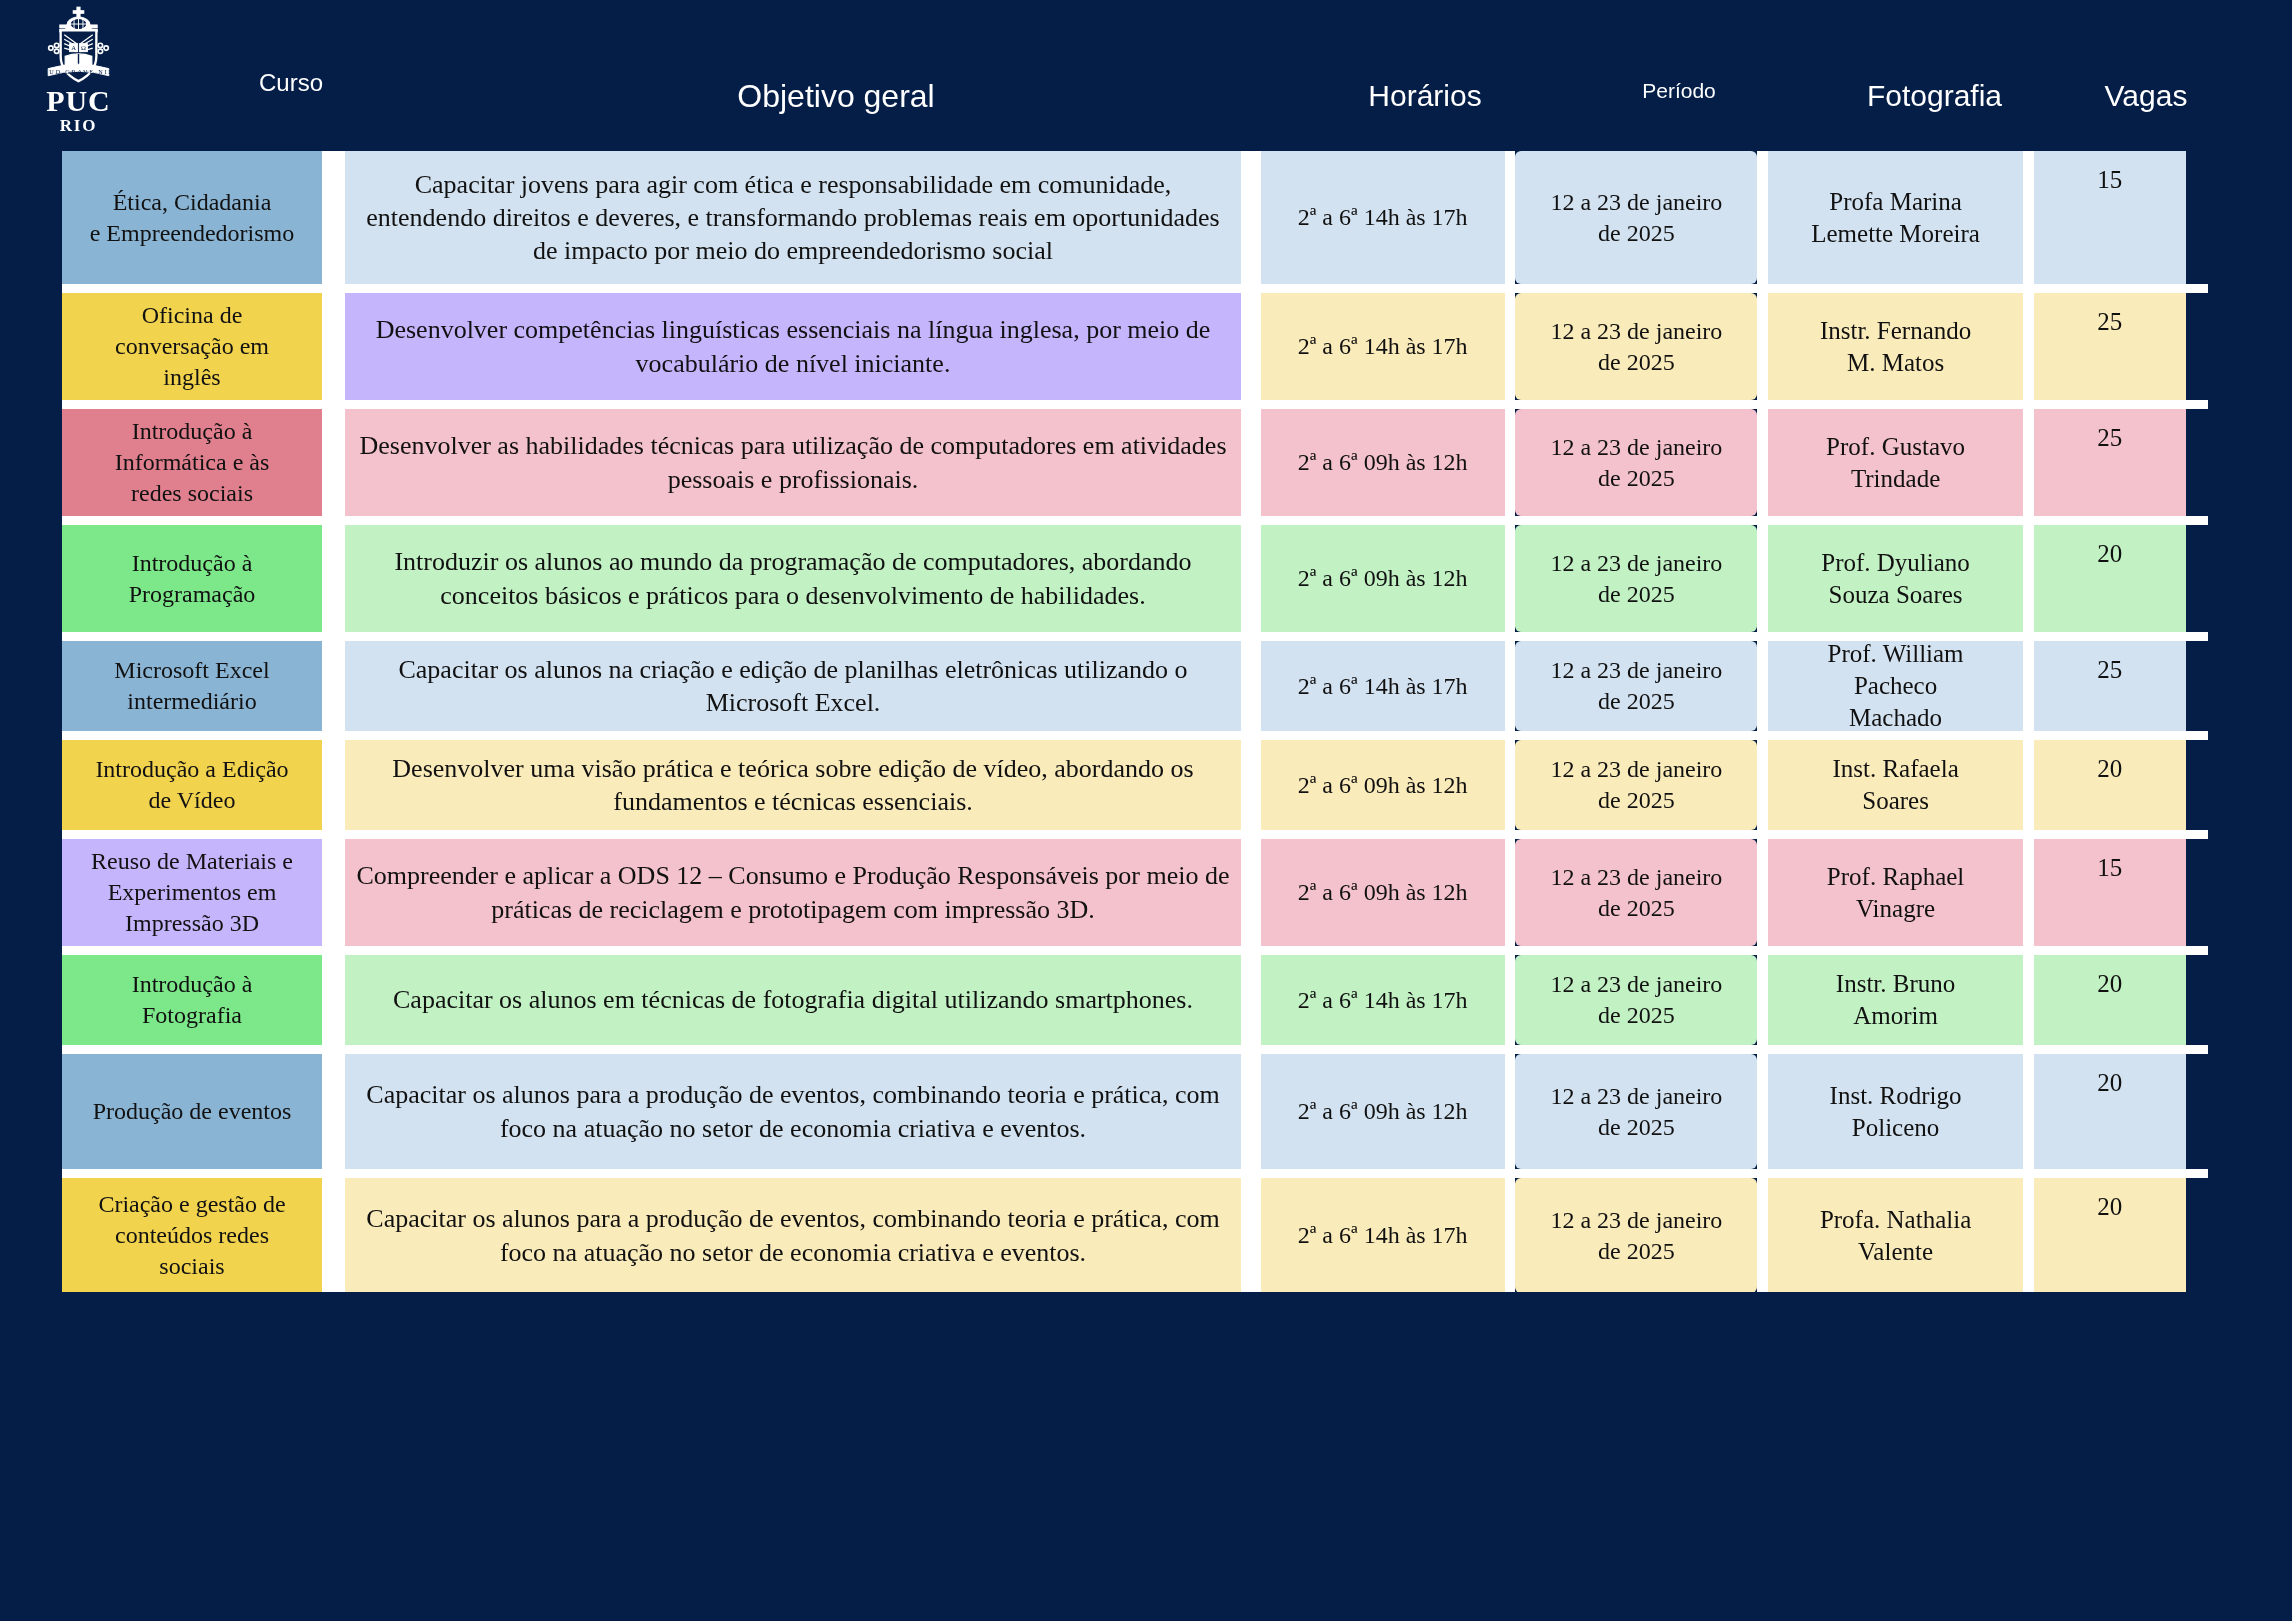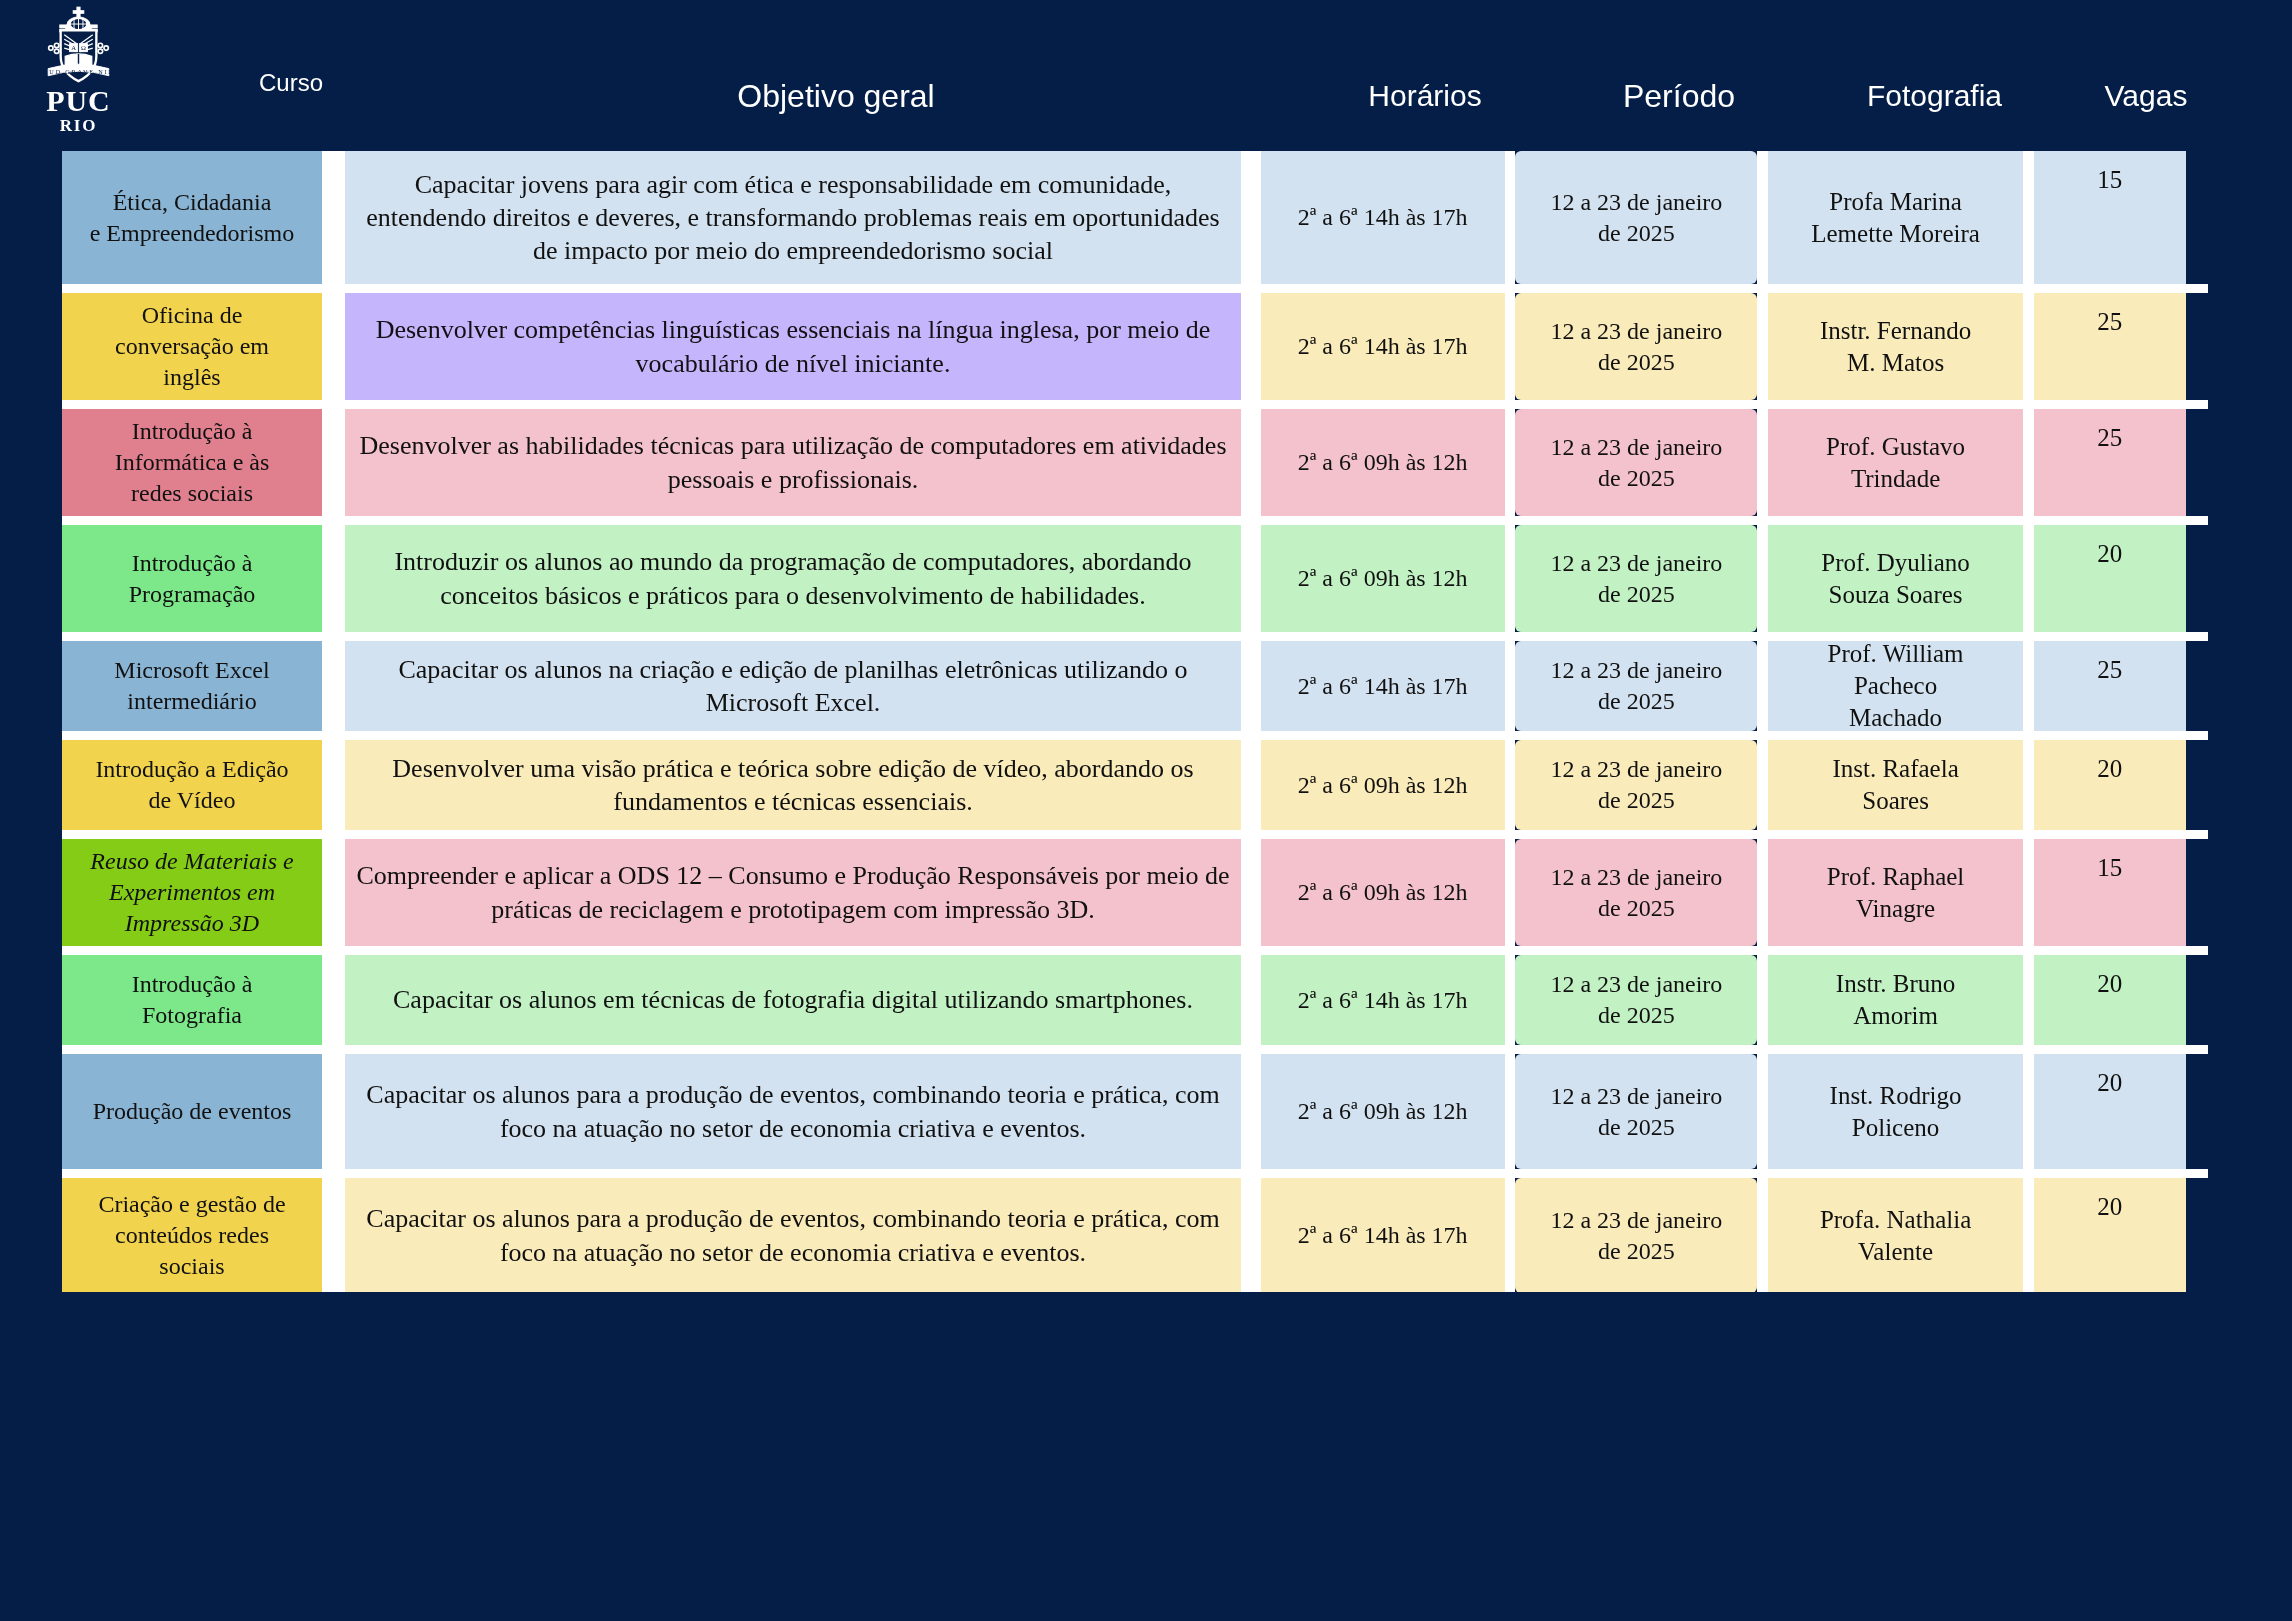--- a/index.html
+++ b/index.html
@@ -176,21 +176,21 @@
         <text x="60" y="78" font-size="7" fill="#041E48" stroke="none" text-anchor="middle" letter-spacing="2" font-family="Liberation Serif, serif">AUD GRAVE NIL</text>
       </g>
     </svg>
     <div class="logo-word">PUC</div>
     <div class="logo-sub">RIO</div>
   </div>
 
   <div class="col-head" style="left:161px; top:70px; width:260px; font-size:24px;">Curso</div>
   <div class="col-head" style="left:388px; top:79px; width:896px; font-size:32px;">Objetivo geral</div>
   <div class="col-head" style="left:1303px; top:79px; width:244px; font-size:30px;">Horários</div>
-  <div class="col-head" style="left:1558px; top:79px; width:242px; font-size:32px;">Período</div>
+  <div class="col-head" style="left:1558px; top:79px; width:242px; font-size:21px;">Período</div>
   <div class="col-head" style="left:1807px; top:79px; width:255px; font-size:30px;">Fotografia</div>
   <div class="col-head" style="left:2070px; top:79px; width:152px; font-size:30px;">Vagas</div>
 </div>
 
 <div class="table" id="table-root">
     <div class="row" style="height: 133px;">
       <div class="spacer" style="flex: 0 0 62px;"></div>
       <div class="cell c-curso" style="background: rgb(138, 180, 212);">
         <div>Ética, Cidadania<br>e Empreendedorismo</div>
       </div>
@@ -376,21 +376,21 @@
       </div>
       <div class="spacer" style="flex: 0 0 85px;"></div>
     </div>
     <div class="row-gap">
       <div class="spacer" style="flex: 0 0 62px;"></div>
       <div style="flex: 1 1 auto; background: rgb(255, 255, 255);"></div>
       <div class="spacer" style="flex: 0 0 85px;"></div>
     </div>
     <div class="row" style="height: 107px;">
       <div class="spacer" style="flex: 0 0 62px;"></div>
-      <div class="cell c-curso" style="background: #84cc16; font-style: italic;">
+      <div class="cell c-curso" style="background: #c4b5fd;">
         <div>Reuso de Materiais e<br>Experimentos em<br>Impressão 3D</div>
       </div>
       <div class="gap-v" style="flex: 0 0 23px;"></div>
       <div class="cell c-obj" style="background: rgb(244, 194, 204);">
         <div>Compreender e aplicar a ODS 12 – Consumo e Produção Responsáveis por meio de práticas de reciclagem e prototipagem com impressão 3D.</div>
       </div>
       <div class="gap-v" style="flex: 0 0 19.7px;"></div>
       <div class="cell c-hor" style="background: rgb(244, 194, 204);">
         <div>2ª a 6ª 09h às 12h</div>
       </div>

